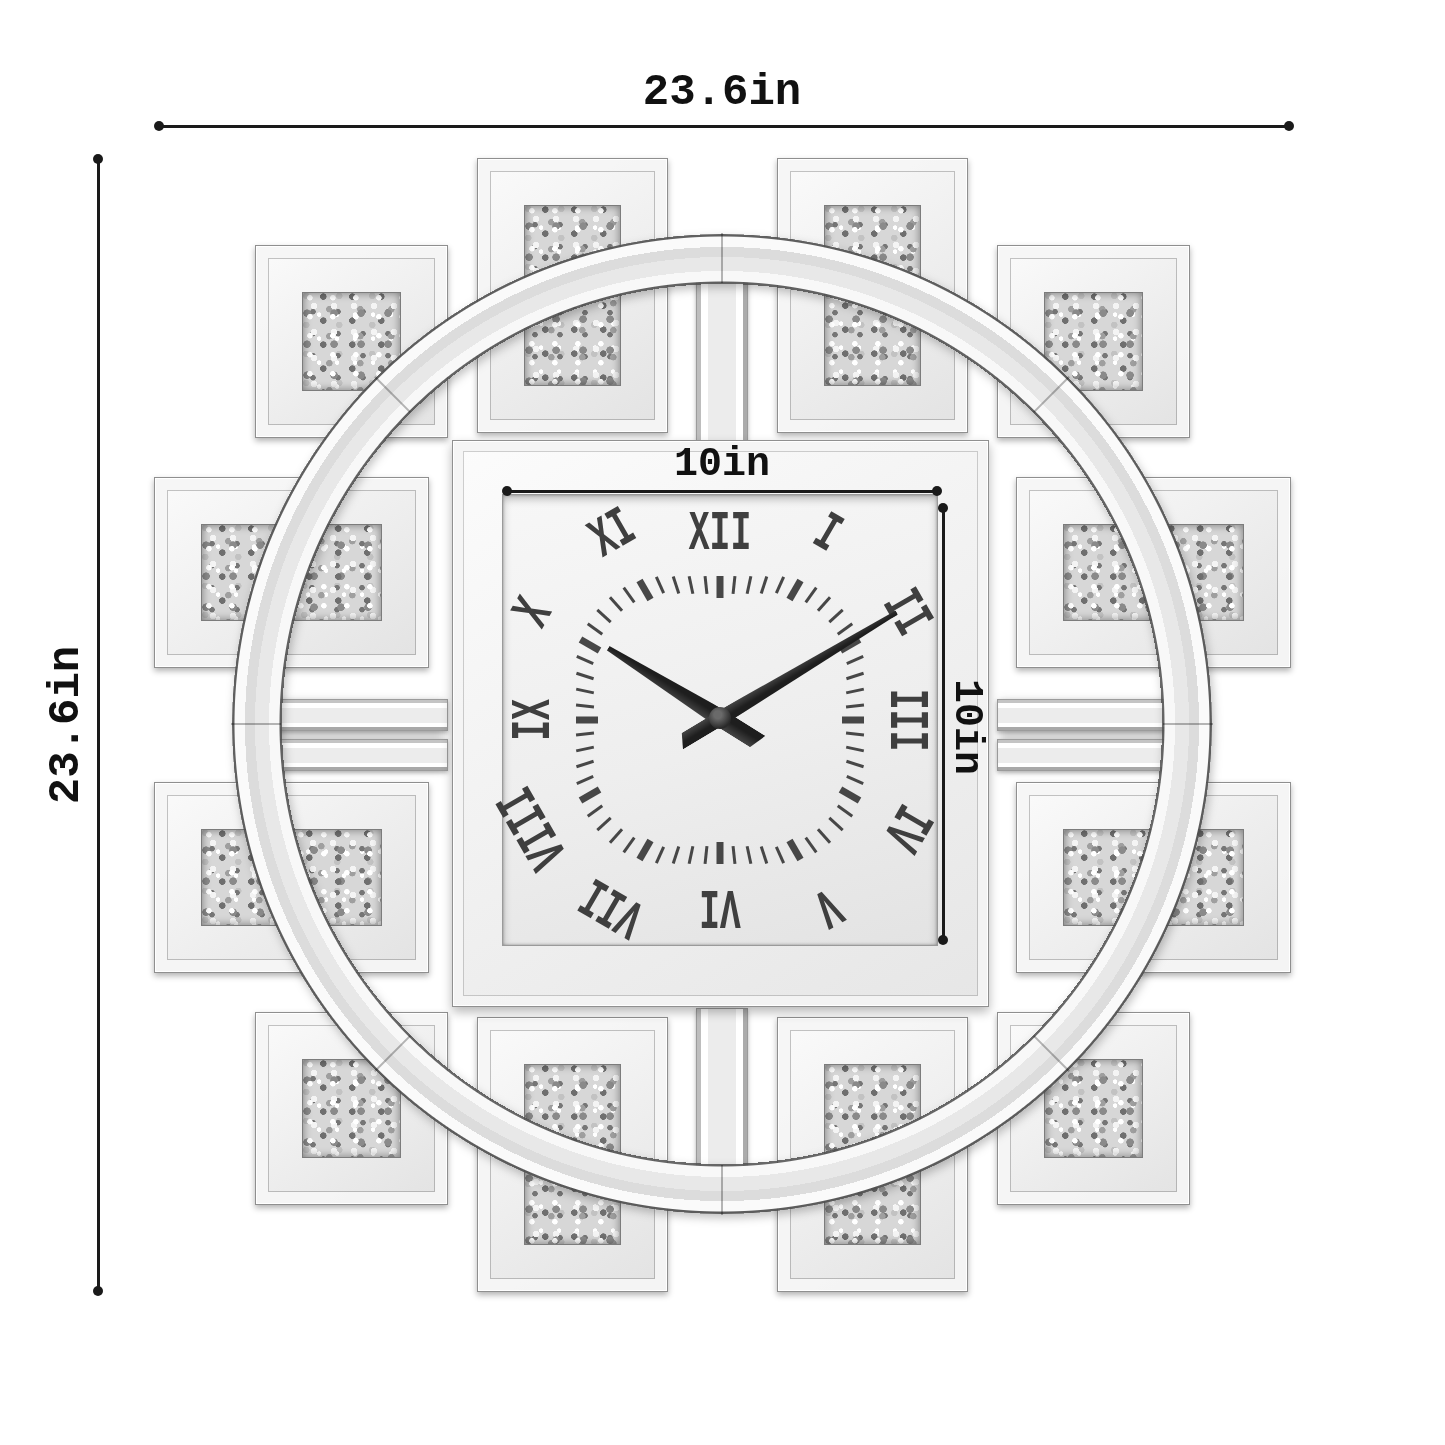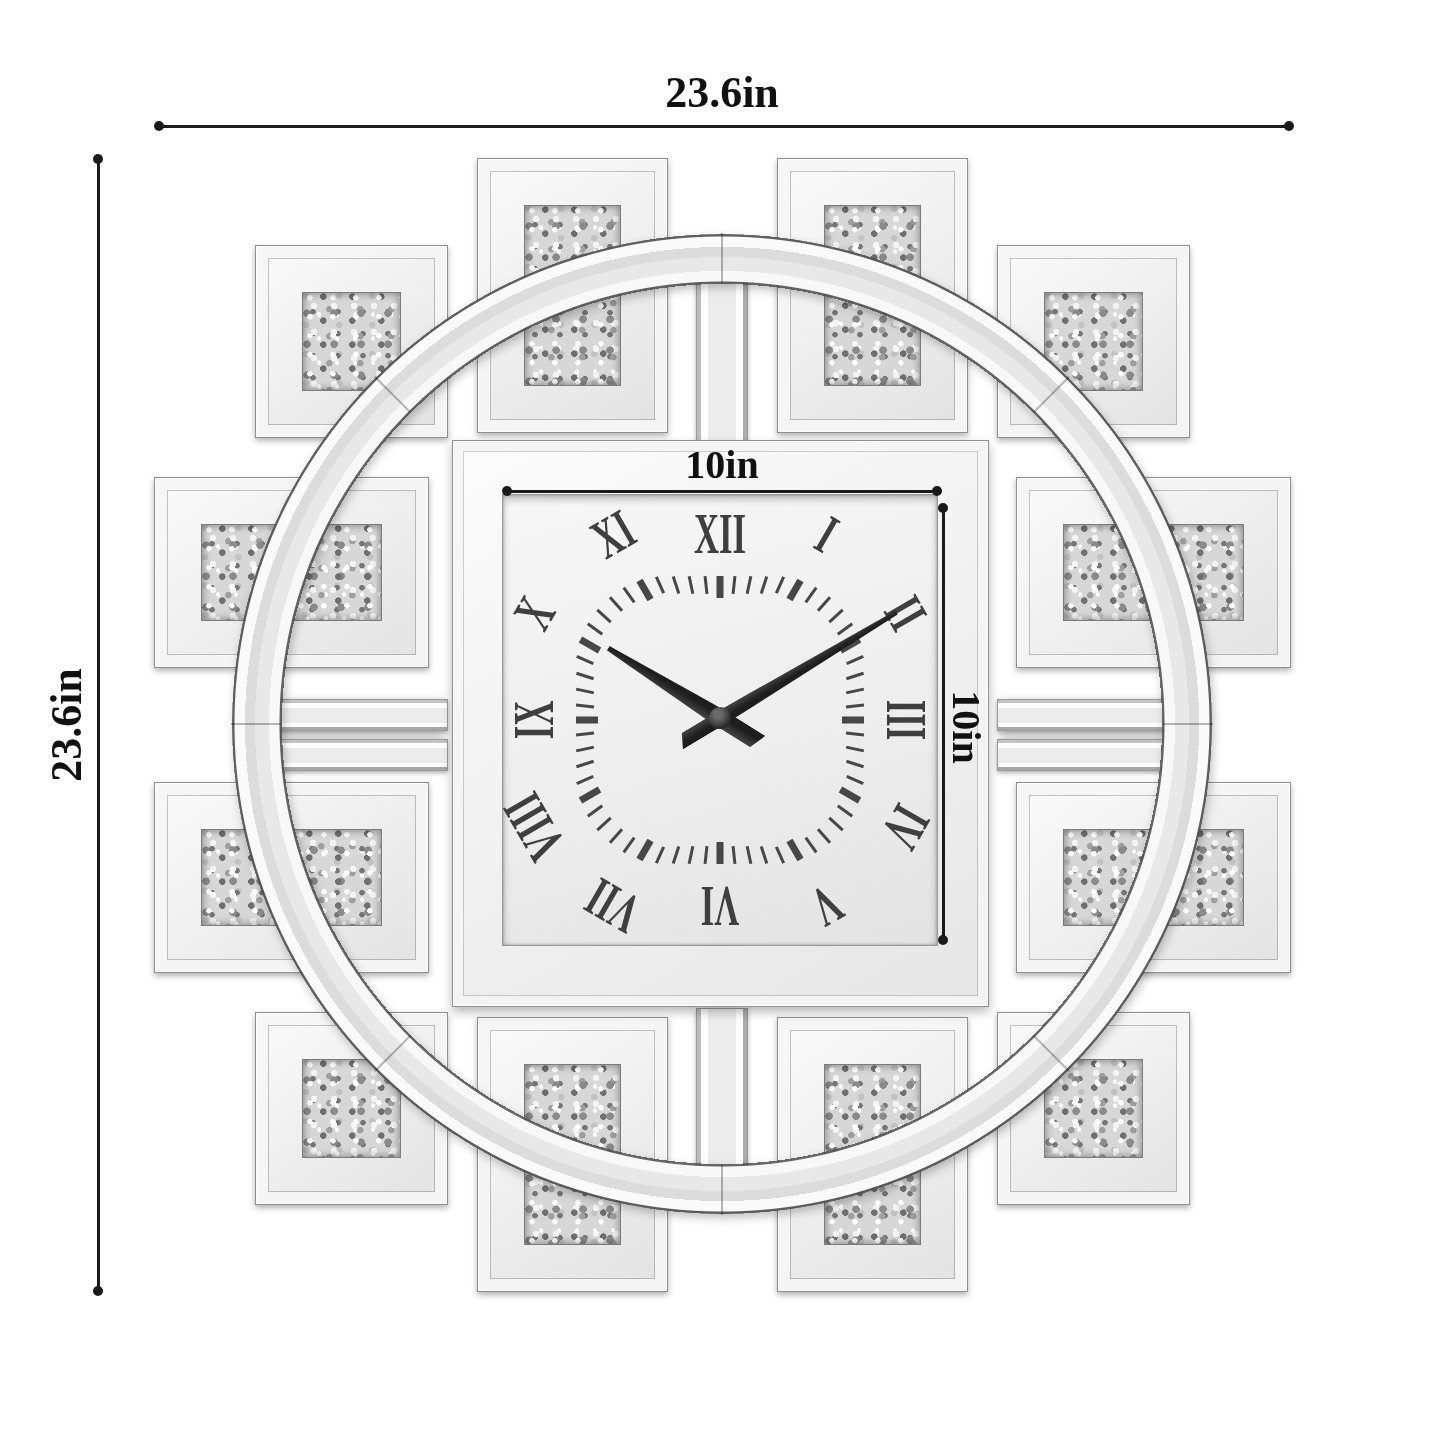--- a/index.html
+++ b/index.html
@@ -1,17 +1,17 @@
 <!DOCTYPE html>
 <html style="--background: #ffffff; --annotation-text: #111111; --dimension-line: #1a1a1a; --numeral: #3f3f3f; --hand: #2b2b2b; --mirror-light: #f5f5f5; --mirror-mid: #e8e8e8; --mirror-edge: #9a9a9a; --crystal-base: #d7d7d7;"><head>
 <meta charset="utf-8">
 <style>
   html,body{margin:0;padding:0;background:#fff;}
   .scene{position:relative;width:1445px;height:1445px;background:var(--background,#ffffff);overflow:hidden;
-         font-family:Liberation Serif, serif;}
+         font-family:Liberation Mono, monospace;}
   .scene *{box-sizing:border-box;}
 
   
   .dim-label{position:absolute;color:var(--annotation-text,#111);font-weight:bold;white-space:nowrap;z-index:40;}
   .lbl-top{left:722px;top:92px;font-size:44px;transform:translate(-50%,-50%);}
   .lbl-left{left:66px;top:725px;font-size:44px;transform:translate(-50%,-50%) rotate(-90deg);}
   .lbl-dialw{left:722px;top:464px;font-size:40px;transform:translate(-50%,-50%);z-index:40;}
   .lbl-dialh{left:966px;top:727px;font-size:40px;transform:translate(-50%,-50%) rotate(90deg);z-index:40;}
   .dim-line{position:absolute;background:var(--dimension-line,#1a1a1a);z-index:39;}
   .dim-line::before,.dim-line::after{content:"";position:absolute;width:10px;height:10px;border-radius:50%;

